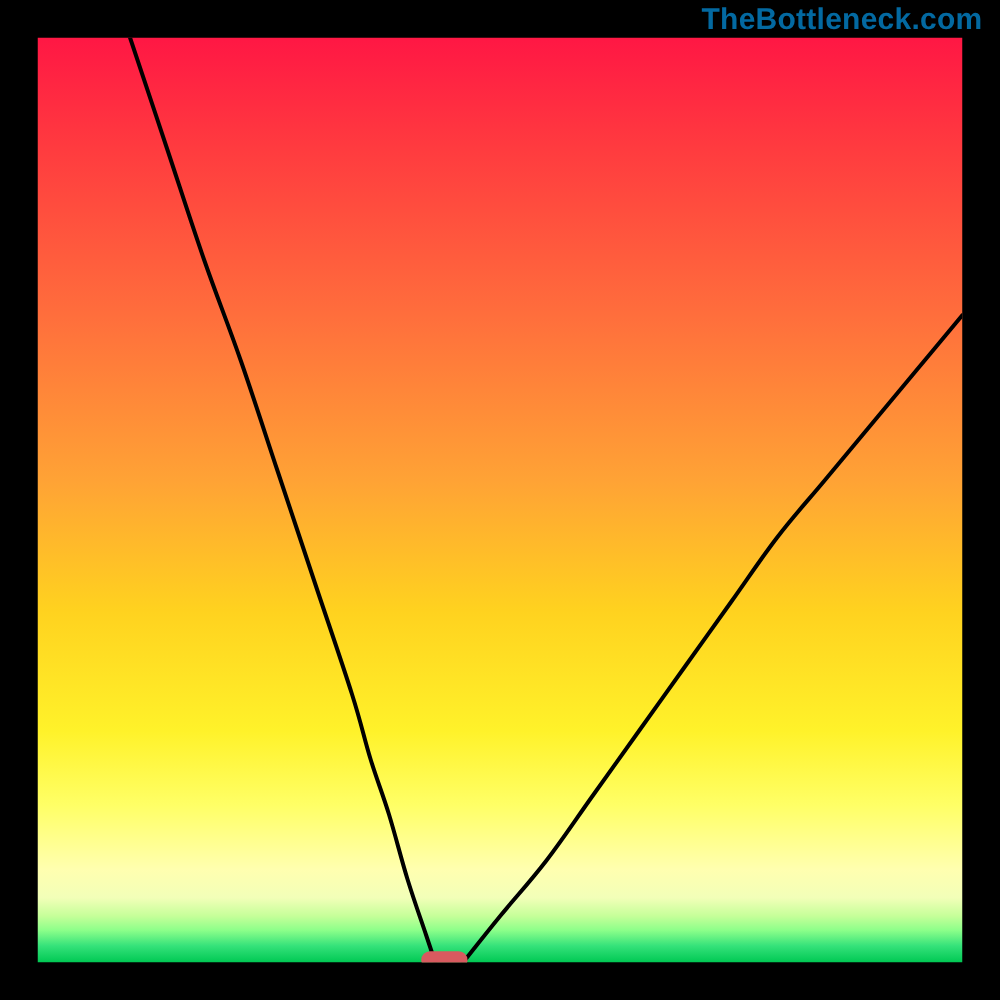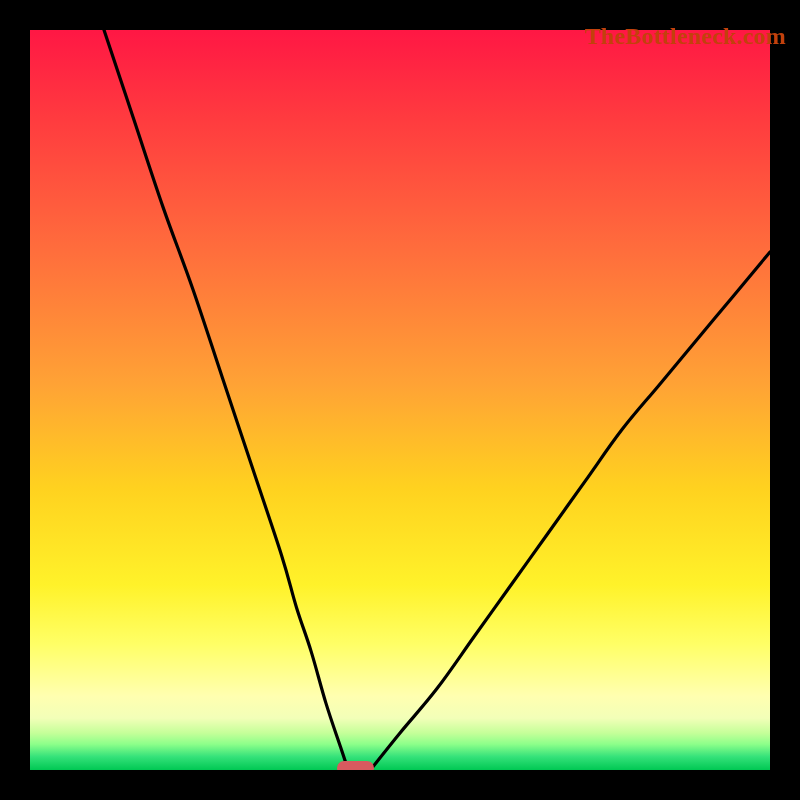--- a/index.html
+++ b/index.html
@@ -20,28 +20,27 @@
   .plot {
     position: absolute;
     left: 30px;
     top: 30px;
     width: 740px;
     height: 740px;
     overflow: hidden;
   }
   .watermark {
     position: absolute;
-    top: 23px;
+    top: 2px;
     right: 14px;
-    color: #c2410c;
+    color: #0369a1;
     font-size: 24px;
     font-weight: bold;
     letter-spacing: 0.2px;
     user-select: none;
-    font-family: Liberation Serif, serif;
   }
   .marker {
     position: absolute;
     background: #d85a5f;
     border-radius: 10px;
   }
   svg.curves {
     position: absolute;
     left: 0; top: 0;
     width: 100%;

